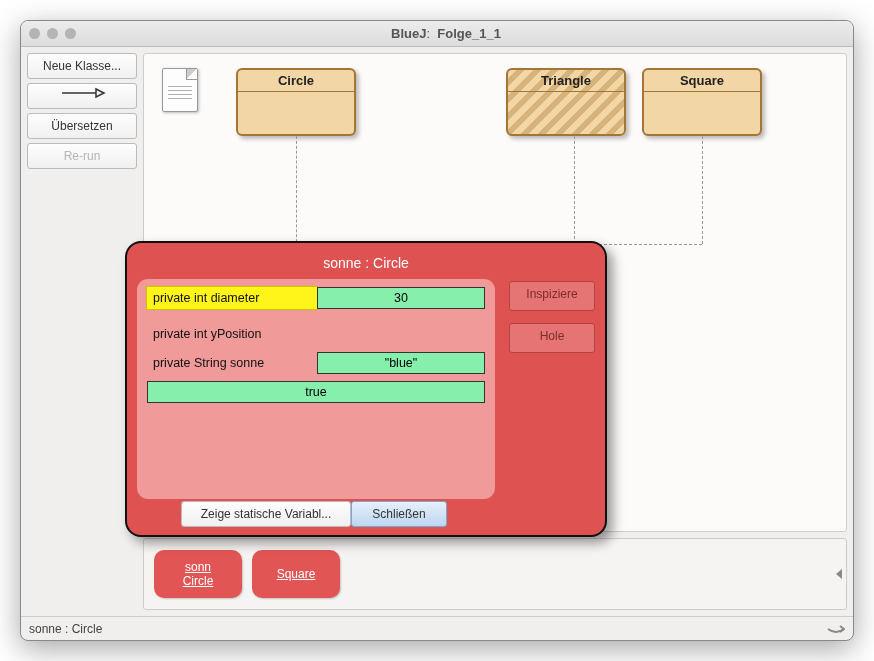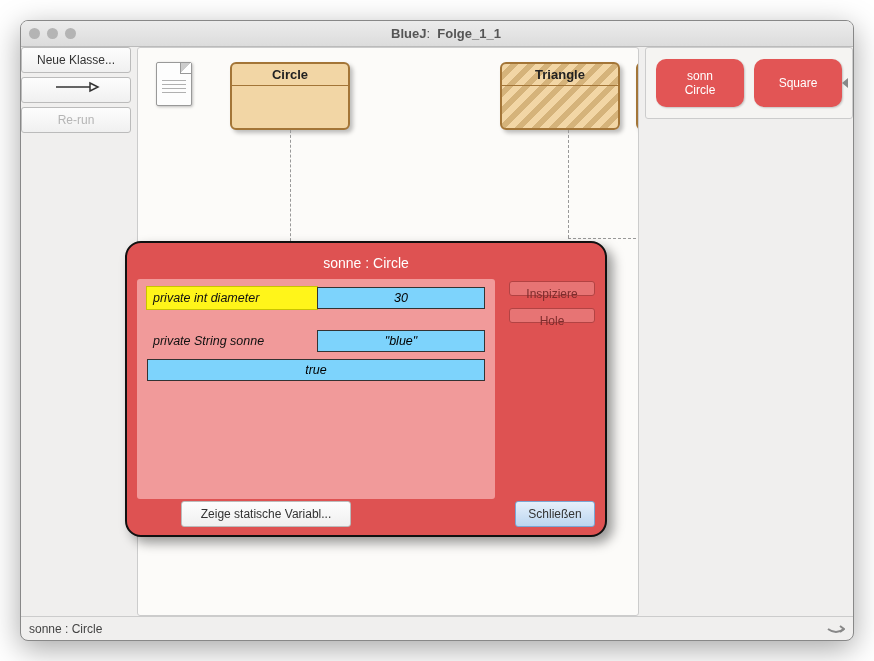--- a/index.html
+++ b/index.html
@@ -28,40 +28,40 @@
     border-bottom: 1px solid #bbb;
     display: flex;
     align-items: center;
     padding: 0 8px;
     position: relative;
   }
   .traffic { display:flex; gap:7px; }
   .traffic span { width:11px; height:11px; border-radius:50%; background:#b4b4b4; }
   .title { position:absolute; left:18px; right:0; text-align:center; color:#555; font-size:13px; }
   .title b { font-weight:bold; }
-  .client { flex:1; display:flex; gap:6px; }
+  .client { flex:1; display:flex; padding:6px; gap:6px; }
   .left-col { width:110px; display:flex; flex-direction:column; gap:4px; }
   .btn {
     background: linear-gradient(#fdfdfd,#f0f0f0);
     border: 1px solid #bbb;
     border-radius: 3px;
     height: 26px;
     font-size: 12px;
     text-align: center;
     line-height: 24px;
     color:#333;
     cursor:pointer;
     overflow:hidden;
     white-space:nowrap;
     text-overflow:ellipsis;
     padding: 0 4px;
   }
   .btn.disabled { color:#b5b5b5; cursor:default; }
   .btn.blue { background: linear-gradient(#e6f0fb,#bcd6f0); border-color:#7aa7d5; }
-  .right-col { flex:1; display:flex; flex-direction:row; gap:6px; }
+  .right-col { flex:1; display:flex; flex-direction:column; gap:6px; }
   .canvas {
     flex:1;
     background:#fcfbf9;
     border:1px solid #ccc;
     border-radius:3px;
     position:relative;
     overflow:hidden;
   }
   .readme {
     position:absolute; left:18px; top:14px; width:36px; height:44px;
@@ -111,20 +111,21 @@
     border-radius:10px;
     color:#fff;
     font-size:12px;
     display:flex;
     flex-direction:column;
     justify-content:center;
     align-items:center;
     box-shadow:1px 1px 2px rgba(0,0,0,.2);
     white-space:nowrap;
     overflow:hidden;
+    text-decoration:underline;
   }
   .bench-arrow {
     position:absolute; right:4px; top:50%; transform:translateY(-50%);
     width:0;height:0;border-top:5px solid transparent;border-bottom:5px solid transparent;
     border-right:6px solid #888;
   }
   .statusbar {
     height:24px;
     border-top:1px solid #ccc;
     display:flex;
@@ -148,59 +149,58 @@
     box-shadow:6px 6px 12px rgba(0,0,0,.4);
     color:#fff;
     display:flex;
     flex-direction:column;
     padding:6px 10px 8px 10px;
   }
   .insp-title { text-align:center; padding:6px 0 8px; font-size:14px; }
   .insp-body { flex:1; display:flex; gap:14px; }
   .insp-fields {
     background:#f19a9a;
-    border-radius:3px;
+    border-radius:11px;
     padding:8px 10px;
     flex:1;
     display:flex;
     flex-direction:column;
     gap:7px;
-    font-style:italic;
   }
   .row { display:flex; align-items:center; margin:0; }
   .row .lab {
     width:170px;
     font-size:12.5px;
     color:#111;
     padding:4px 6px;
   }
   .row.sel .lab { background:#fff51a; outline:1px solid #c9c300; }
   .row .val {
     flex:1;
-    background:#7dd3fc;
+    background:#86efac;
     border:1px solid #333;
     height:22px;
     line-height:20px;
     text-align:center;
     font-size:12.5px;
     color:#000;
   }
   .insp-side { width:86px; display:flex; flex-direction:column; gap:12px; padding-top:2px; }
   .sbtn {
     background:#e77474;
     border:1px solid #b24343;
     border-radius:3px;
-    height:15px;
+    height:30px;
     text-align:center;
     line-height:24px;
     font-size:12px;
     color:#7d2c2c;
     cursor:pointer;
   }
-  .insp-footer { display:flex; justify-content:space-between; margin-top:2px;padding-left:44px; }
+  .insp-footer { display:flex; justify-content:flex-start; margin-top:2px;padding-left:44px; }
   .arrow-svg { width:48px; height:14px; }
 </style>
 </head>
 <body>
 
 <div class="window">
   <div class="titlebar">
     <div class="traffic">
       <span></span>
       <span></span>
@@ -213,20 +213,21 @@
 
   <div class="client">
     <div class="left-col">
       <div class="btn">Neue Klasse...</div>
       <div class="btn">
         <svg class="arrow-svg" viewBox="0 0 48 14">
           <line x1="4" y1="7" x2="38" y2="7" stroke="#333" stroke-width="1.5"></line>
           <polygon points="38,3 46,7 38,11" fill="none" stroke="#333" stroke-width="1.5"></polygon>
         </svg>
       </div>
+      <div class="btn">Übersetzen</div>
       <div class="btn disabled">Re-run</div>
     </div>
 
     <div class="right-col">
       <div class="canvas">
         <div class="readme">
           <div class="lines">
               <hr>
               <hr>
               <hr>
@@ -278,33 +279,34 @@
     <div class="insp-title">sonne : Circle</div>
     <div class="insp-body">
       <div class="insp-fields">
         <div class="row sel">
           <div class="lab">private int diameter</div>
           <div class="val">30</div>
         </div>
         <div class="row">
         </div>
         <div class="row">
+          <div class="lab">private int yPosition</div>
         </div>
         <div class="row">
           <div class="lab">private String sonne</div>
           <div class="val">"blue"</div>
         </div>
         <div class="row">
           <div class="val">true</div>
         </div>
       </div>
       <div class="insp-side">
         <div class="sbtn">Inspiziere</div>
         <div class="sbtn">Hole</div>
       </div>
     </div>
     <div class="insp-footer">
       <div class="btn" style="width:170px">Zeige statische Variabl...</div>
-      <div class="btn blue" style="width:80px">Schließen</div>
+      <div class="btn blue" style="width:96px">Schließen</div>
     </div>
   </div>
 
 </div>
 
 </body></html>

